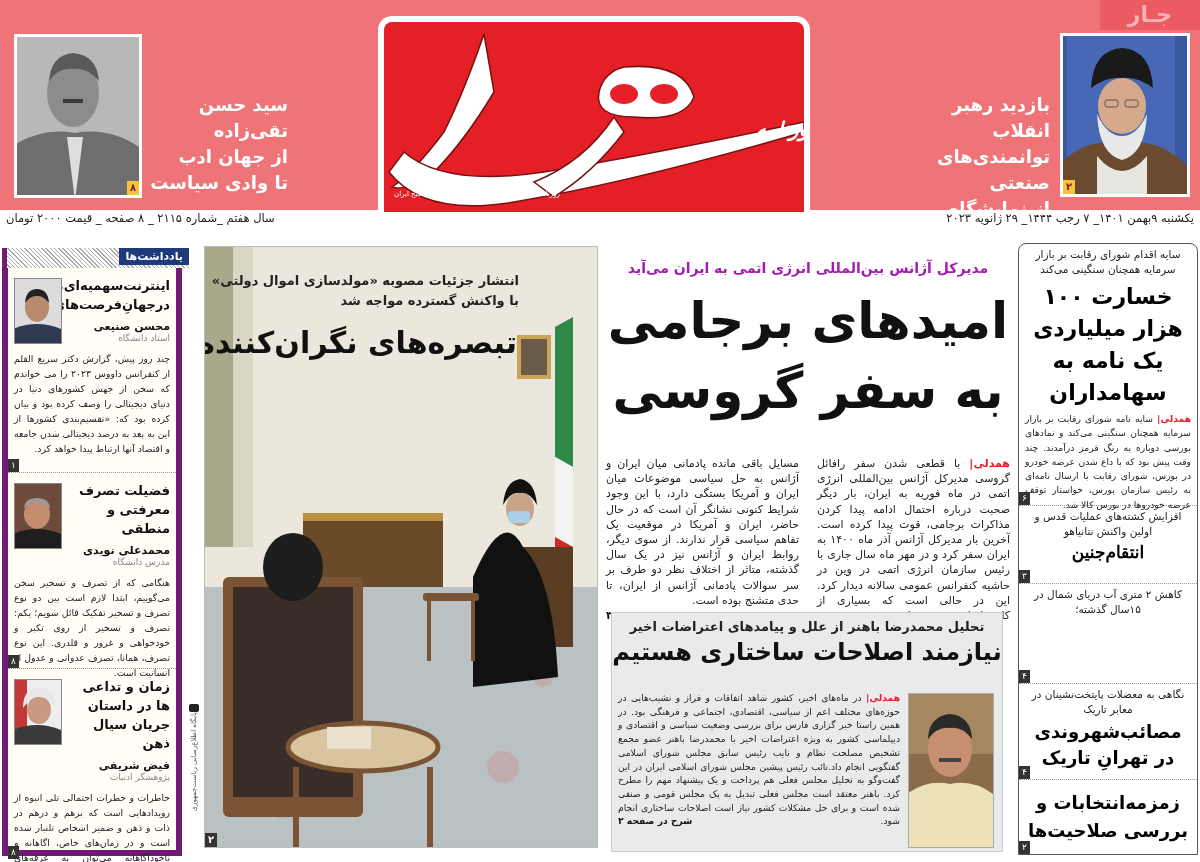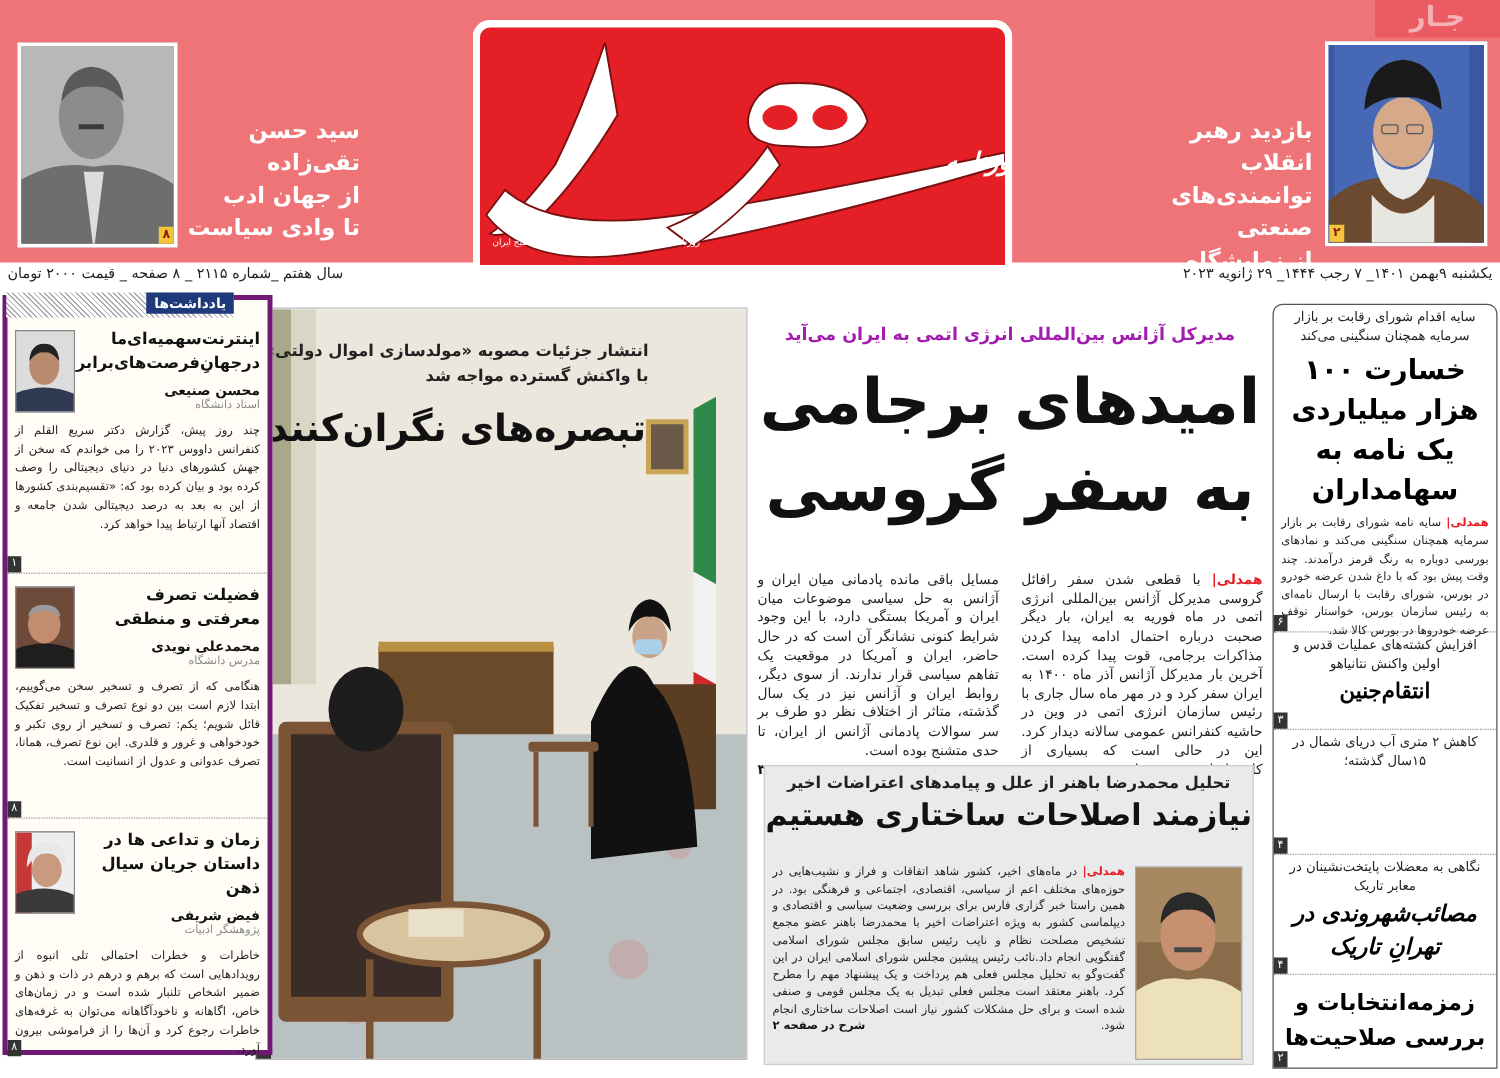--- a/index.html
+++ b/index.html
@@ -47,21 +47,21 @@
   .box2-text { position: absolute; right: 102px; top: 78px; width: 282px; font-size: 9.2px; line-height: 13.7px; text-align: justify; color: #222; }
 
   
   .center-photo { position: absolute; left: 204px; top: 246px; width: 394px; height: 602px; overflow: hidden; border: 1px solid #bbb; }
   .cp-kicker { position: absolute; right: 78px; top: 24px; font-size: 13px; font-weight: bold; color: #222; line-height: 20px; text-align: right; }
   .cp-title { position: absolute; right: 80px; top: 78px; font-size: 30px; font-weight: bold; color: #111; white-space: nowrap; text-align: center; }
   .credit { position: absolute; left: 188px; top: 712px; width: 12px; height: 140px; }
   .credit span { display: block; transform: rotate(-90deg); transform-origin: left top; position: absolute; left: 2px; top: 140px; width: 140px; font-size: 7px; color: #555; white-space: nowrap; }
 
   
-  .left-col { position: absolute; left: 2px; top: 236px; width: 216px; height: 608px; border: 4px solid #701a75; background: #fffdf6; }
+  .left-col { position: absolute; left: 2px; top: 248px; width: 180px; height: 608px; border: 6px solid #701a75; background: #fffdf6; }
   .lc-header { position: absolute; left: -1px; top: -6px; width: 182px; height: 20px; background: repeating-linear-gradient(45deg, #fff 0 2px, #aaa 2px 3px); }
   .lc-header-label { position: absolute; right: 0; top: 0; background: #1e3a7a; color: #fff; font-size: 11px; font-weight: bold; padding: 2px 6px; }
   .op { position: relative; padding: 8px 6px 4px; border-bottom: 1px dotted #999; }
   .op-photo { position: absolute; left: 6px; top: 10px; width: 48px; height: 66px; overflow: hidden; background: #bbb; border: 1px solid #888; }
   .op-title { margin-left: 58px; font-size: 13px; line-height: 19px; font-weight: bold; color: #111; }
   .op-author { margin-left: 58px; font-size: 11px; font-weight: bold; margin-top: 6px; color: #111; }
   .op-role { margin-left: 58px; font-size: 9px; color: #888; }
   .op-body { font-size: 9.3px; line-height: 15px; text-align: justify; color: #222; margin-top: 8px; }
 </style>
 </head>
@@ -139,21 +139,21 @@
     <div class="rc-kicker">افزایش کشته‌های عملیات قدس و اولین واکنش نتانیاهو</div>
     <div class="rc-title" style="font-size:17px; line-height:24px; margin-top:2px;font-family:Liberation Serif, serif;">انتقام‌جنین</div>
     <div class="pgnum">۳</div>
   </div>
   <div class="rc-block" style="height:100px;">
     <div class="rc-kicker">کاهش ۲ متری آب دریای شمال در ۱۵سال گذشته؛</div>
     <div class="pgnum">۴</div>
   </div>
   <div class="rc-block" style="height:96px;">
     <div class="rc-kicker">نگاهی به معضلات پایتخت‌نشینان در معابر تاریک</div>
-    <div class="rc-title" style="font-size:18px; line-height:26px; margin-top:2px;font-style:italic;">مصائب‌شهروندی در تهرانِ تاریک</div>
+    <div class="rc-title" style="font-size:18px; line-height:26px; margin-top:2px;">مصائب‌شهروندی در تهرانِ تاریک</div>
     <div class="pgnum">۴</div>
   </div>
   <div class="rc-block" style="height:74px; border-bottom:none;">
     <div class="rc-title" style="font-size:18px; line-height:28px; margin-top:6px;">زمزمه‌انتخابات و بررسی صلاحیت‌ها</div>
     <div class="pgnum">۲</div>
   </div>
 </div>
 
 <div class="main">
   <div class="main-kicker">مدیرکل آژانس بین‌المللی انرژی اتمی به ایران می‌آید</div>

